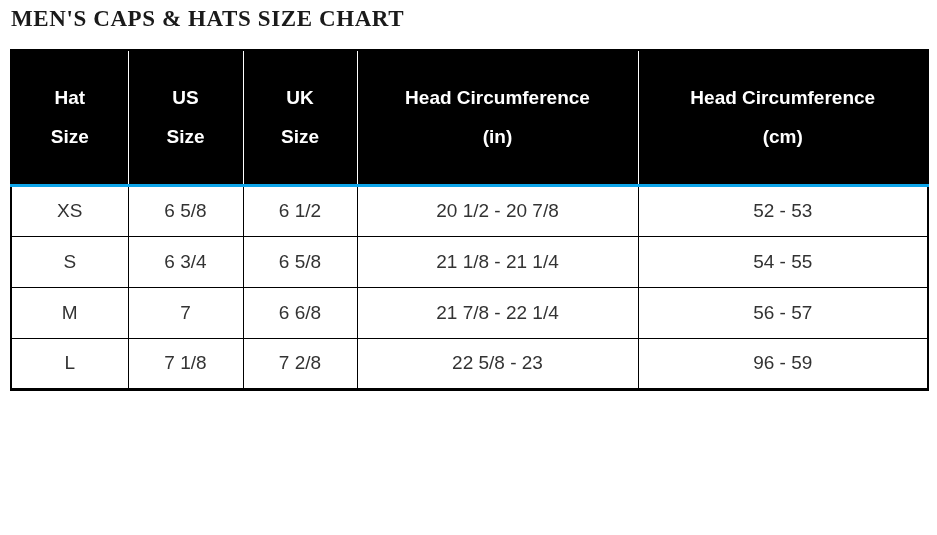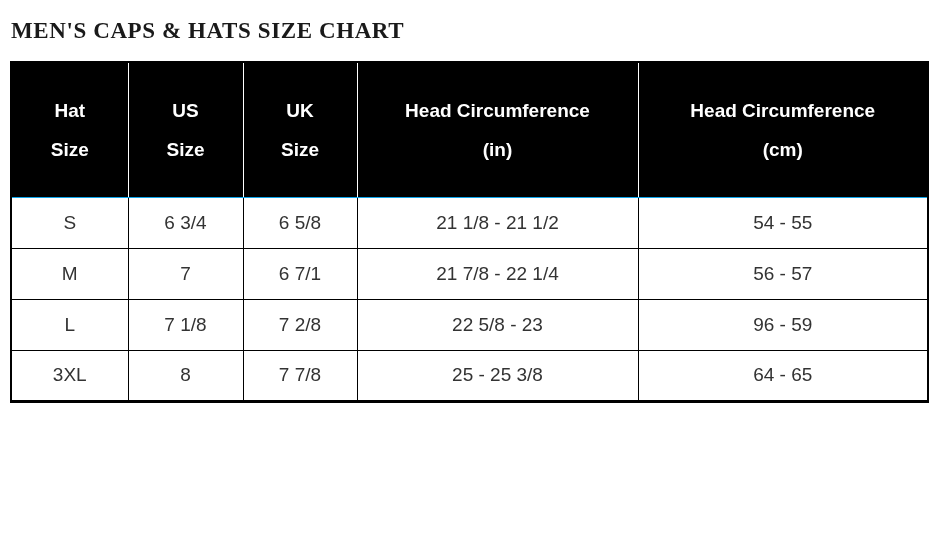--- a/index.html
+++ b/index.html
@@ -4,21 +4,21 @@
 <style>
   * { box-sizing: border-box; margin: 0; padding: 0; }
   html, body {
     width: 937px;
     height: 535px;
     background: #ffffff;
     overflow: hidden;
     font-family: "Liberation Sans", "DejaVu Sans", sans-serif;
   }
   .page {
-    padding: 14px 10px 0 10px;
+    padding: 2px 10px 0 10px;
   }
   .chart-title {
     font-family: "Liberation Serif", "DejaVu Serif", serif;
     font-size: 23px;
     font-weight: 600;
     letter-spacing: 0.6px;
     color: #1a1a1a;
     margin: 2px 0 0 1px;
     line-height: 30px;
   }
@@ -39,21 +39,21 @@
     background: #000000;
     color: #ffffff;
     font-size: 19px;
     font-weight: bold;
     text-align: center;
     vertical-align: middle;
     height: 135px;
     line-height: 39px;
     white-space: pre-line;
     border-right: 1px solid #ffffff;
-    border-bottom: 1px solid #0ea5e9;
+    border-bottom: 3px solid #0ea5e9;
   }
   th:last-child { border-right: none; }
   td {
     border: 1px solid #000000;
     height: 51px;
     text-align: center;
     vertical-align: middle;
     font-size: 19px;
     color: #333333;
     background: #ffffff;
@@ -82,42 +82,42 @@
         <th>UK
 Size</th>
         <th>Head Circumference
 (in)</th>
         <th>Head Circumference
 (cm)</th>
       </tr>
     </thead>
     <tbody>
       <tr>
+        <td>XS</td>
+        <td>6 5/8</td>
+        <td>6 1/2</td>
+        <td>20 1/2 - 20 7/8</td>
+        <td>52 - 53</td>
+      </tr>
+      <tr>
         <td>S</td>
         <td>6 3/4</td>
         <td>6 5/8</td>
-        <td>21 1/8 - 21 1/2</td>
+        <td>21 1/8 - 21 1/4</td>
         <td>54 - 55</td>
       </tr>
       <tr>
         <td>M</td>
         <td>7</td>
-        <td>6 7/1</td>
+        <td>6 6/8</td>
         <td>21 7/8 - 22 1/4</td>
         <td>56 - 57</td>
       </tr>
       <tr>
         <td>L</td>
         <td>7 1/8</td>
         <td>7 2/8</td>
         <td>22 5/8 - 23</td>
         <td>96 - 59</td>
       </tr>
-      <tr>
-        <td>3XL</td>
-        <td>8</td>
-        <td>7 7/8</td>
-        <td>25 - 25 3/8</td>
-        <td>64 - 65</td>
-      </tr>
     </tbody>
   </table>
 </div>
 
 </body></html>

